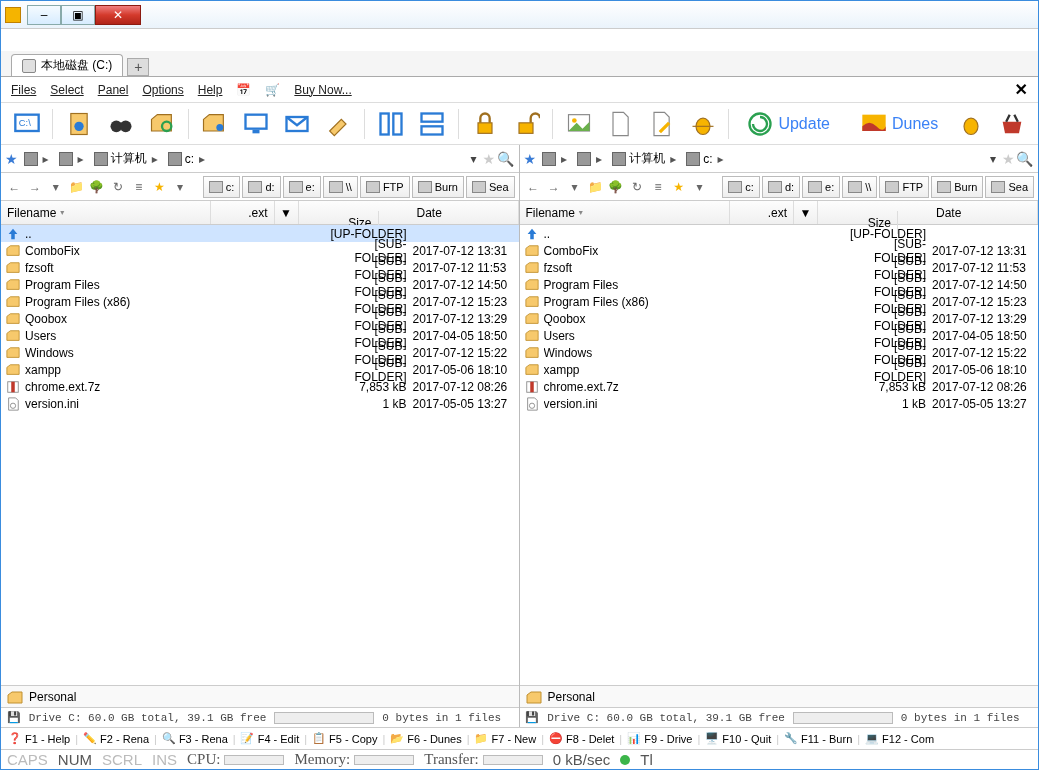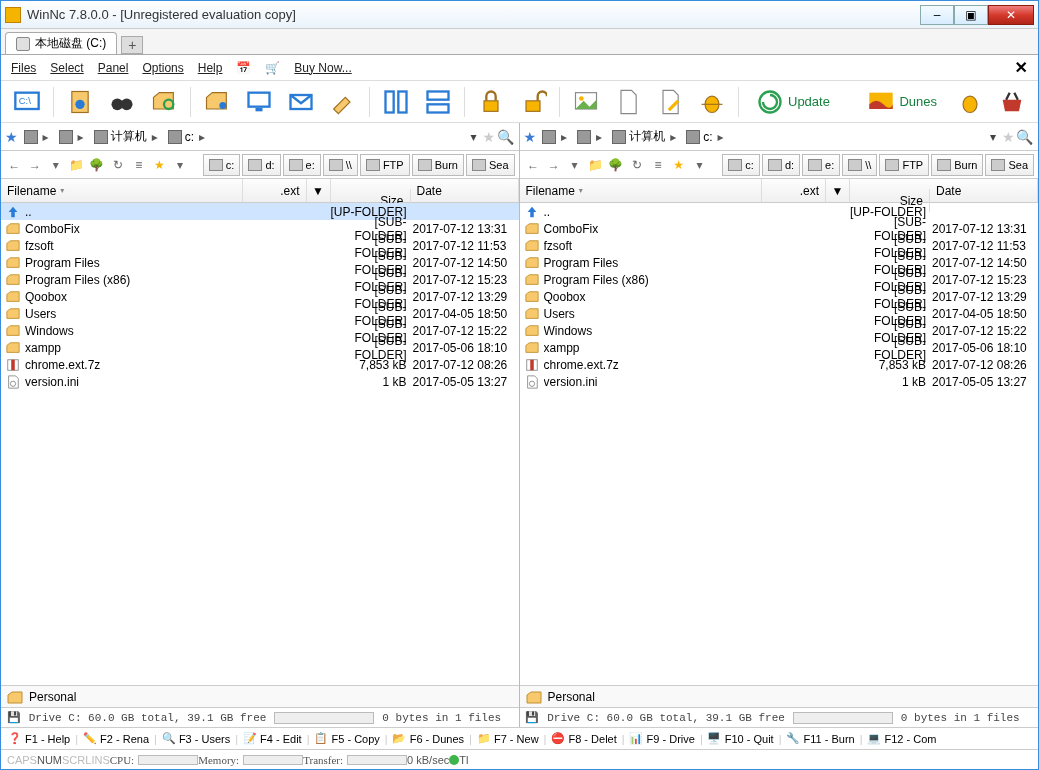--- a/index.html
+++ b/index.html
@@ -3,32 +3,32 @@
 <meta charset="utf-8">
 <style>
 * { box-sizing: border-box; margin: 0; padding: 0; }
 body { font-family: "Segoe UI", Tahoma, sans-serif; font-size: 12px; background: #fff; width: 1039px; height: 770px; overflow: hidden; border: 1px solid #3a8cde; display: flex; flex-direction: column; }
 .titlebar { height: 28px; background: linear-gradient(#fff,#eaf3fb); display: flex; align-items: center; padding: 0 4px; border-bottom: 1px solid #ccc; }
 .titlebar .app-icon { width:16px; height:16px; background:#f5b400; border:1px solid #c08000; margin-right:6px; }
 .titlebar .title { flex:1; color:#333; font-size:13px; }
 .winbtns { display:flex; gap:0; }
 .winbtn { width:34px; height:20px; border:1px solid #8aa; background:linear-gradient(#f5fbff,#d7ecff); display:flex; align-items:center; justify-content:center; cursor:pointer; }
 .winbtn.close { background:linear-gradient(#f08080,#d43a2c,#b02418); border-color:#8b1a10; color:#fff; width:46px; }
-.tabbar { height:26px; background:#f5f5f5; display:flex; align-items:flex-end; padding-left:4px; border-bottom:1px solid #aaa; }
+.tabbar { height:26px; background:#f5f5f5; display:flex; align-items:flex-end; padding-left:10px; border-bottom:1px solid #aaa;margin-top:22px; }
 .tab { display:flex; align-items:center; gap:5px; background:#fff; border:1px solid #aaa; border-bottom:none; border-radius:4px 4px 0 0; padding:2px 10px; height:22px; cursor:pointer; }
 .tab .drv { width:14px; height:14px; background:#e0e0e0; border:1px solid #888; border-radius:2px; }
 .addtab { width:22px; height:18px; margin-left:4px; background:#ddd; border:1px solid #aaa; display:flex; align-items:center; justify-content:center; cursor:pointer; font-size:14px; color:#555; }
 .menubar { height:26px; display:flex; align-items:center; gap:14px; padding:0 10px; border-bottom:1px solid #ddd; }
 .menuitem { text-decoration:underline; color:#222; cursor:pointer; }
 .menubar .close-x { margin-left:auto; font-size:16px; cursor:pointer; font-weight:bold; }
 .toolbar { height:42px; display:flex; align-items:center; gap:6px; padding:2px 8px; border-bottom:1px solid #ddd; }
 .tbtn { width:36px; height:34px; display:flex; align-items:center; justify-content:center; cursor:pointer; border:1px solid transparent; }
 .tbtn svg { width:28px; height:28px; }
 .sep { width:1px; height:30px; background:#ddd; margin:0 2px; }
-.tbtn.wide { width:auto; padding:0 8px; gap:4px; font-size:13px; color:#15803d; }
+.tbtn.wide { width:auto; padding:0 8px; gap:4px; font-size:16px; color:#3b82f6; }
 .panels { flex:1; display:flex; min-height:0; }
 .panel { width:50%; display:flex; flex-direction:column; border-right:1px solid #bbb; min-height:0; }
 .panel:last-child { border-right:none; }
 .pathbar { height:28px; display:flex; align-items:center; gap:2px; padding:0 4px; border-bottom:1px solid #ccc; }
 .pathbar .star { color:#3a7cd6; cursor:pointer; font-size:14px; }
 .crumb { display:flex; align-items:center; gap:3px; padding:0 4px; cursor:pointer; }
 .crumb .ico { width:14px; height:14px; background:#999; border:1px solid #666; }
 .crumb .sep-arrow { color:#555; margin-left:2px; }
 .pathbar .spacer { flex:1; }
 .pathbar .dd { color:#444; cursor:pointer; padding:0 4px; }
@@ -38,50 +38,49 @@
 .navbtn { width:20px; height:20px; display:flex; align-items:center; justify-content:center; cursor:pointer; color:#666; }
 .dbtn { height:22px; padding:0 5px; display:flex; align-items:center; gap:3px; border:1px solid #bbb; background:linear-gradient(#fff,#eee); cursor:pointer; font-size:11px; }
 .dbtn .di { width:14px; height:12px; background:#ccc; border:1px solid #888; }
 .header { height:24px; display:flex; align-items:center; border-bottom:1px solid #ccc; background:linear-gradient(#fdfdfd,#f0f0f0); }
 .hcol { padding:0 6px; border-right:1px solid #ddd; display:flex; align-items:center; gap:4px; height:100%; cursor:pointer;text-align:right; }
 .hcol .sort { font-size:8px; color:#888; }
 .col-name { flex:1; }
 .col-ext { width:64px; justify-content:flex-end; }
 .col-extdd { width:24px; justify-content:center; }
 .col-size { width:80px; justify-content:flex-end;margin-top:20px; }
-.col-date { width:108px; }
+.col-date { width:108px;margin-left:32px; }
 .filelist { flex:1; overflow:auto; }
 .row { height:17px; display:flex; align-items:center; padding:0 4px; cursor:pointer; }
 .row.sel { background:#cfe4ff; }
 .row .fico { width:16px; height:14px; margin-right:4px; display:flex; align-items:center; justify-content:center; }
 .fico.up svg, .fico.fold svg, .fico.arch svg, .fico.ini svg { width:14px; height:14px; }
 .row .fname { flex:1; white-space:nowrap; overflow:hidden; text-overflow:ellipsis; }
 .row .fext { width:64px; text-align:right; }
 .row .fextdd { width:24px; }
 .row .fsize { width:80px; text-align:right; }
 .row .fdate { width:108px; padding-left:6px; }
 .personal { height:22px; display:flex; align-items:center; gap:6px; padding:0 6px; border-top:1px solid #ccc; background:#f9f9f9; }
 .personal .pico { width:16px; height:14px; }
 .driveinfo { height:20px; display:flex; align-items:center; gap:8px; padding:0 6px; border-top:1px solid #ccc; font-family:"Courier New",monospace; font-size:11px; color:#444; }
 .driveinfo .bar { width:100px; height:12px; background:#eee; border:1px solid #bbb; }
 .fkeys { height:22px; display:flex; align-items:center; gap:2px; padding:0 4px; border-top:1px solid #ccc; font-size:11px; overflow:hidden; }
 .fkey { display:flex; align-items:center; gap:3px; padding:0 3px; cursor:pointer; white-space:nowrap; }
 .fkey .fi { width:14px; height:14px; }
-.statusbar { height:20px; display:flex; align-items:center; gap:0; padding:0 6px; border-top:1px solid #ccc; font-size:11px; color:#555; overflow:hidden; white-space:nowrap; }
+.statusbar { height:20px; display:flex; align-items:center; gap:10px; padding:0 6px; border-top:1px solid #ccc; font-size:15px; color:#555; overflow:hidden; white-space:nowrap; }
 .statusbar .sseg { display:flex; align-items:center; gap:4px;font-family:Liberation Serif, serif; }
 .statusbar .meter { width:60px; height:10px; background:#eee; border:1px solid #bbb; }
 .statusbar .dot { width:10px; height:10px; border-radius:50%; background:#3cb54a; }
 .dim { color:#bbb; }
 </style>
 </head>
 <body>
 
 <div class="titlebar">
   <div class="app-icon"></div>
-  <div class="title">WinNc 7.8.0.0 - [Unregistered evaluation copy]</div>
   <div class="winbtns">
     <div class="winbtn">–</div>
     <div class="winbtn">▣</div>
     <div class="winbtn close">✕</div>
   </div>
 </div>
 
 <div class="tabbar">
   <div class="tab">
     <div class="drv"></div>
@@ -691,21 +690,21 @@
       <span>F1 - Help</span>
     </div>
     <span style="color: rgb(204, 204, 204);">|</span>
     <div class="fkey">
       <span class="fi">✏️</span>
       <span>F2 - Rena</span>
     </div>
     <span style="color: rgb(204, 204, 204);">|</span>
     <div class="fkey">
       <span class="fi">🔍</span>
-      <span>F3 - Users</span>
+      <span>F3 - Rena</span>
     </div>
     <span style="color: rgb(204, 204, 204);">|</span>
     <div class="fkey">
       <span class="fi">📝</span>
       <span>F4 - Edit</span>
     </div>
     <span style="color: rgb(204, 204, 204);">|</span>
     <div class="fkey">
       <span class="fi">📋</span>
       <span>F5 - Copy</span>

